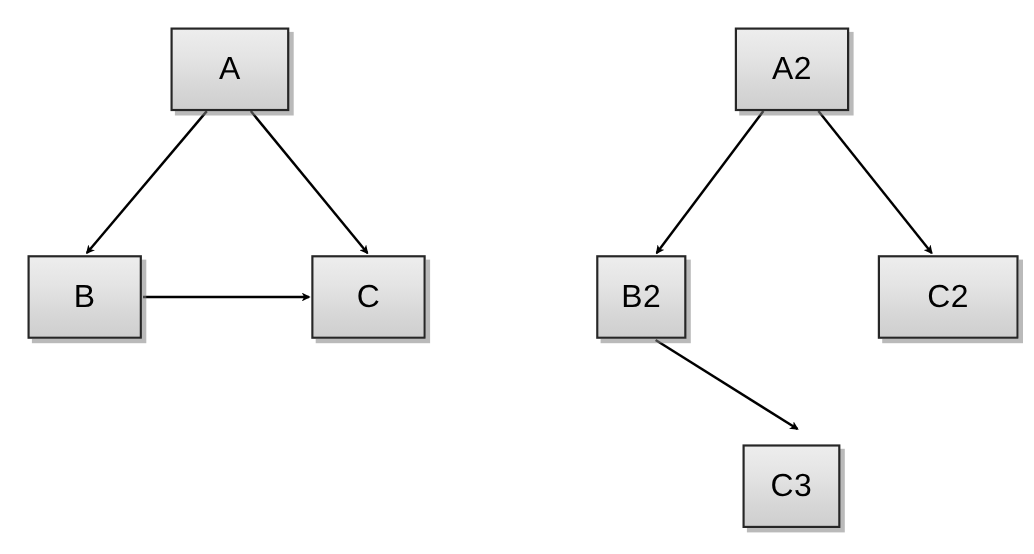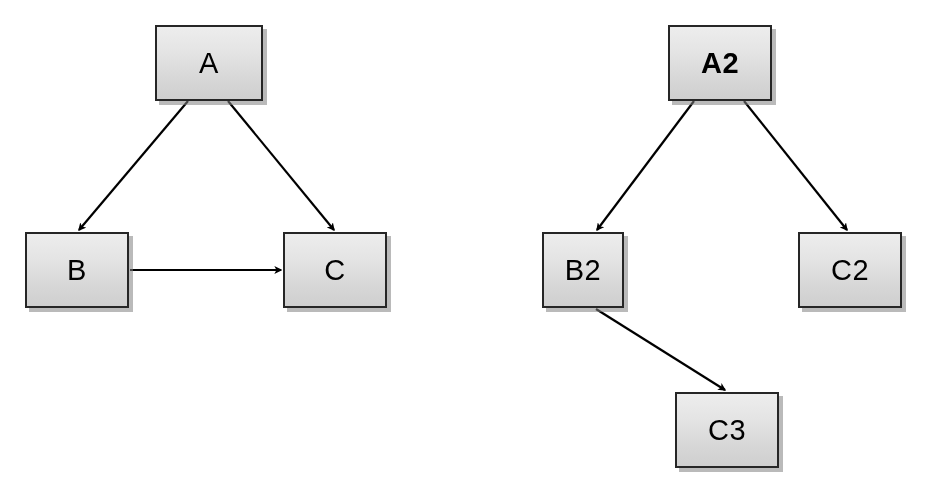--- a/index.html
+++ b/index.html
@@ -75,28 +75,28 @@
           <span class="node-label">A</span>
         </div>
         <div class="node" style="left: 25px; top: 232px; width: 104px; height: 76px; border-color: rgb(38, 38, 38);">
           <span class="node-label">B</span>
         </div>
         <div class="node" style="left: 283px; top: 232px; width: 104px; height: 76px; border-color: rgb(38, 38, 38);">
           <span class="node-label">C</span>
         </div>
       </div>
       <div>
-        <div class="node" style="left: 668px; top: 25px; width: 104px; height: 76px; border-color: rgb(38, 38, 38); font-weight: bold;">
+        <div class="node" style="left: 668px; top: 25px; width: 104px; height: 76px; border-color: rgb(38, 38, 38);">
           <span class="node-label">A2</span>
         </div>
         <div class="node" style="left: 542px; top: 232px; width: 82px; height: 76px; border-color: rgb(38, 38, 38);">
           <span class="node-label">B2</span>
         </div>
-        <div class="node" style="left: 798px; top: 232px; width: 104px; height: 76px; border-color: rgb(38, 38, 38); text-align: right;">
+        <div class="node" style="left: 798px; top: 232px; width: 128px; height: 76px; border-color: rgb(38, 38, 38); text-align: right;">
           <span class="node-label">C2</span>
         </div>
-        <div class="node" style="left: 675px; top: 392px; width: 104px; height: 76px; border-color: rgb(38, 38, 38);">
+        <div class="node" style="left: 675px; top: 404px; width: 89px; height: 76px; border-color: rgb(38, 38, 38);">
           <span class="node-label">C3</span>
         </div>
       </div>
     </div>
 
 </div>
 
 </body></html>

